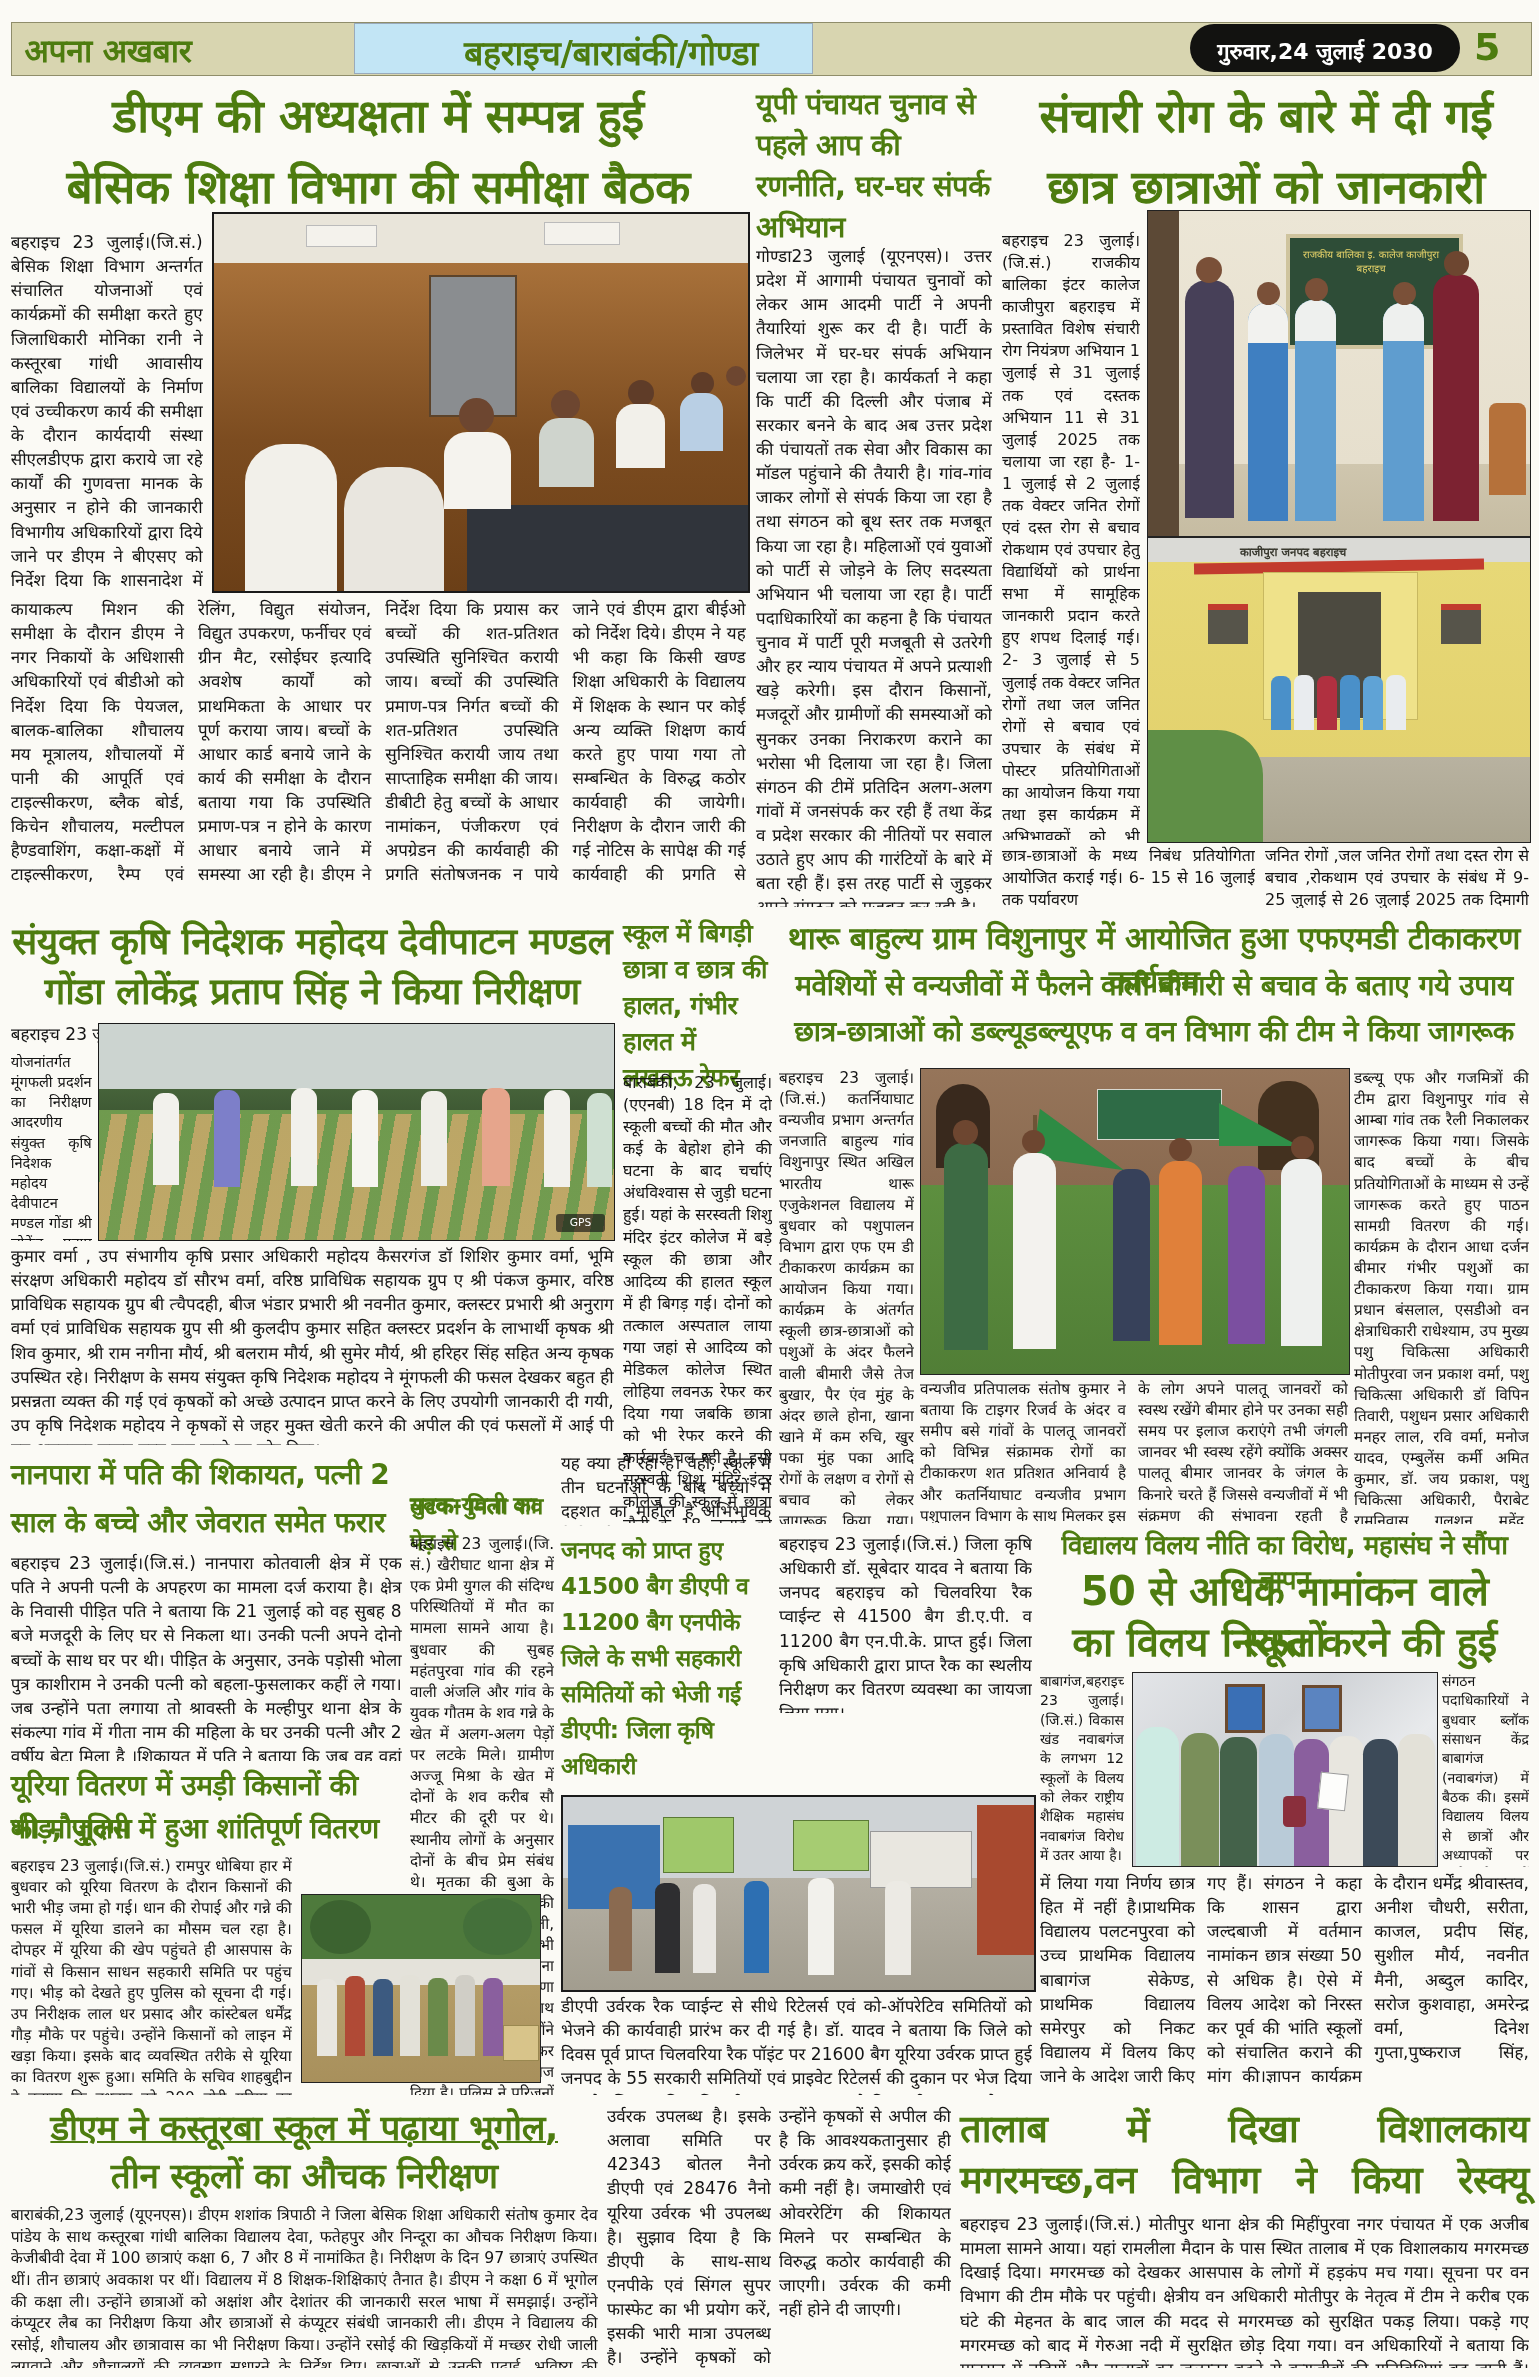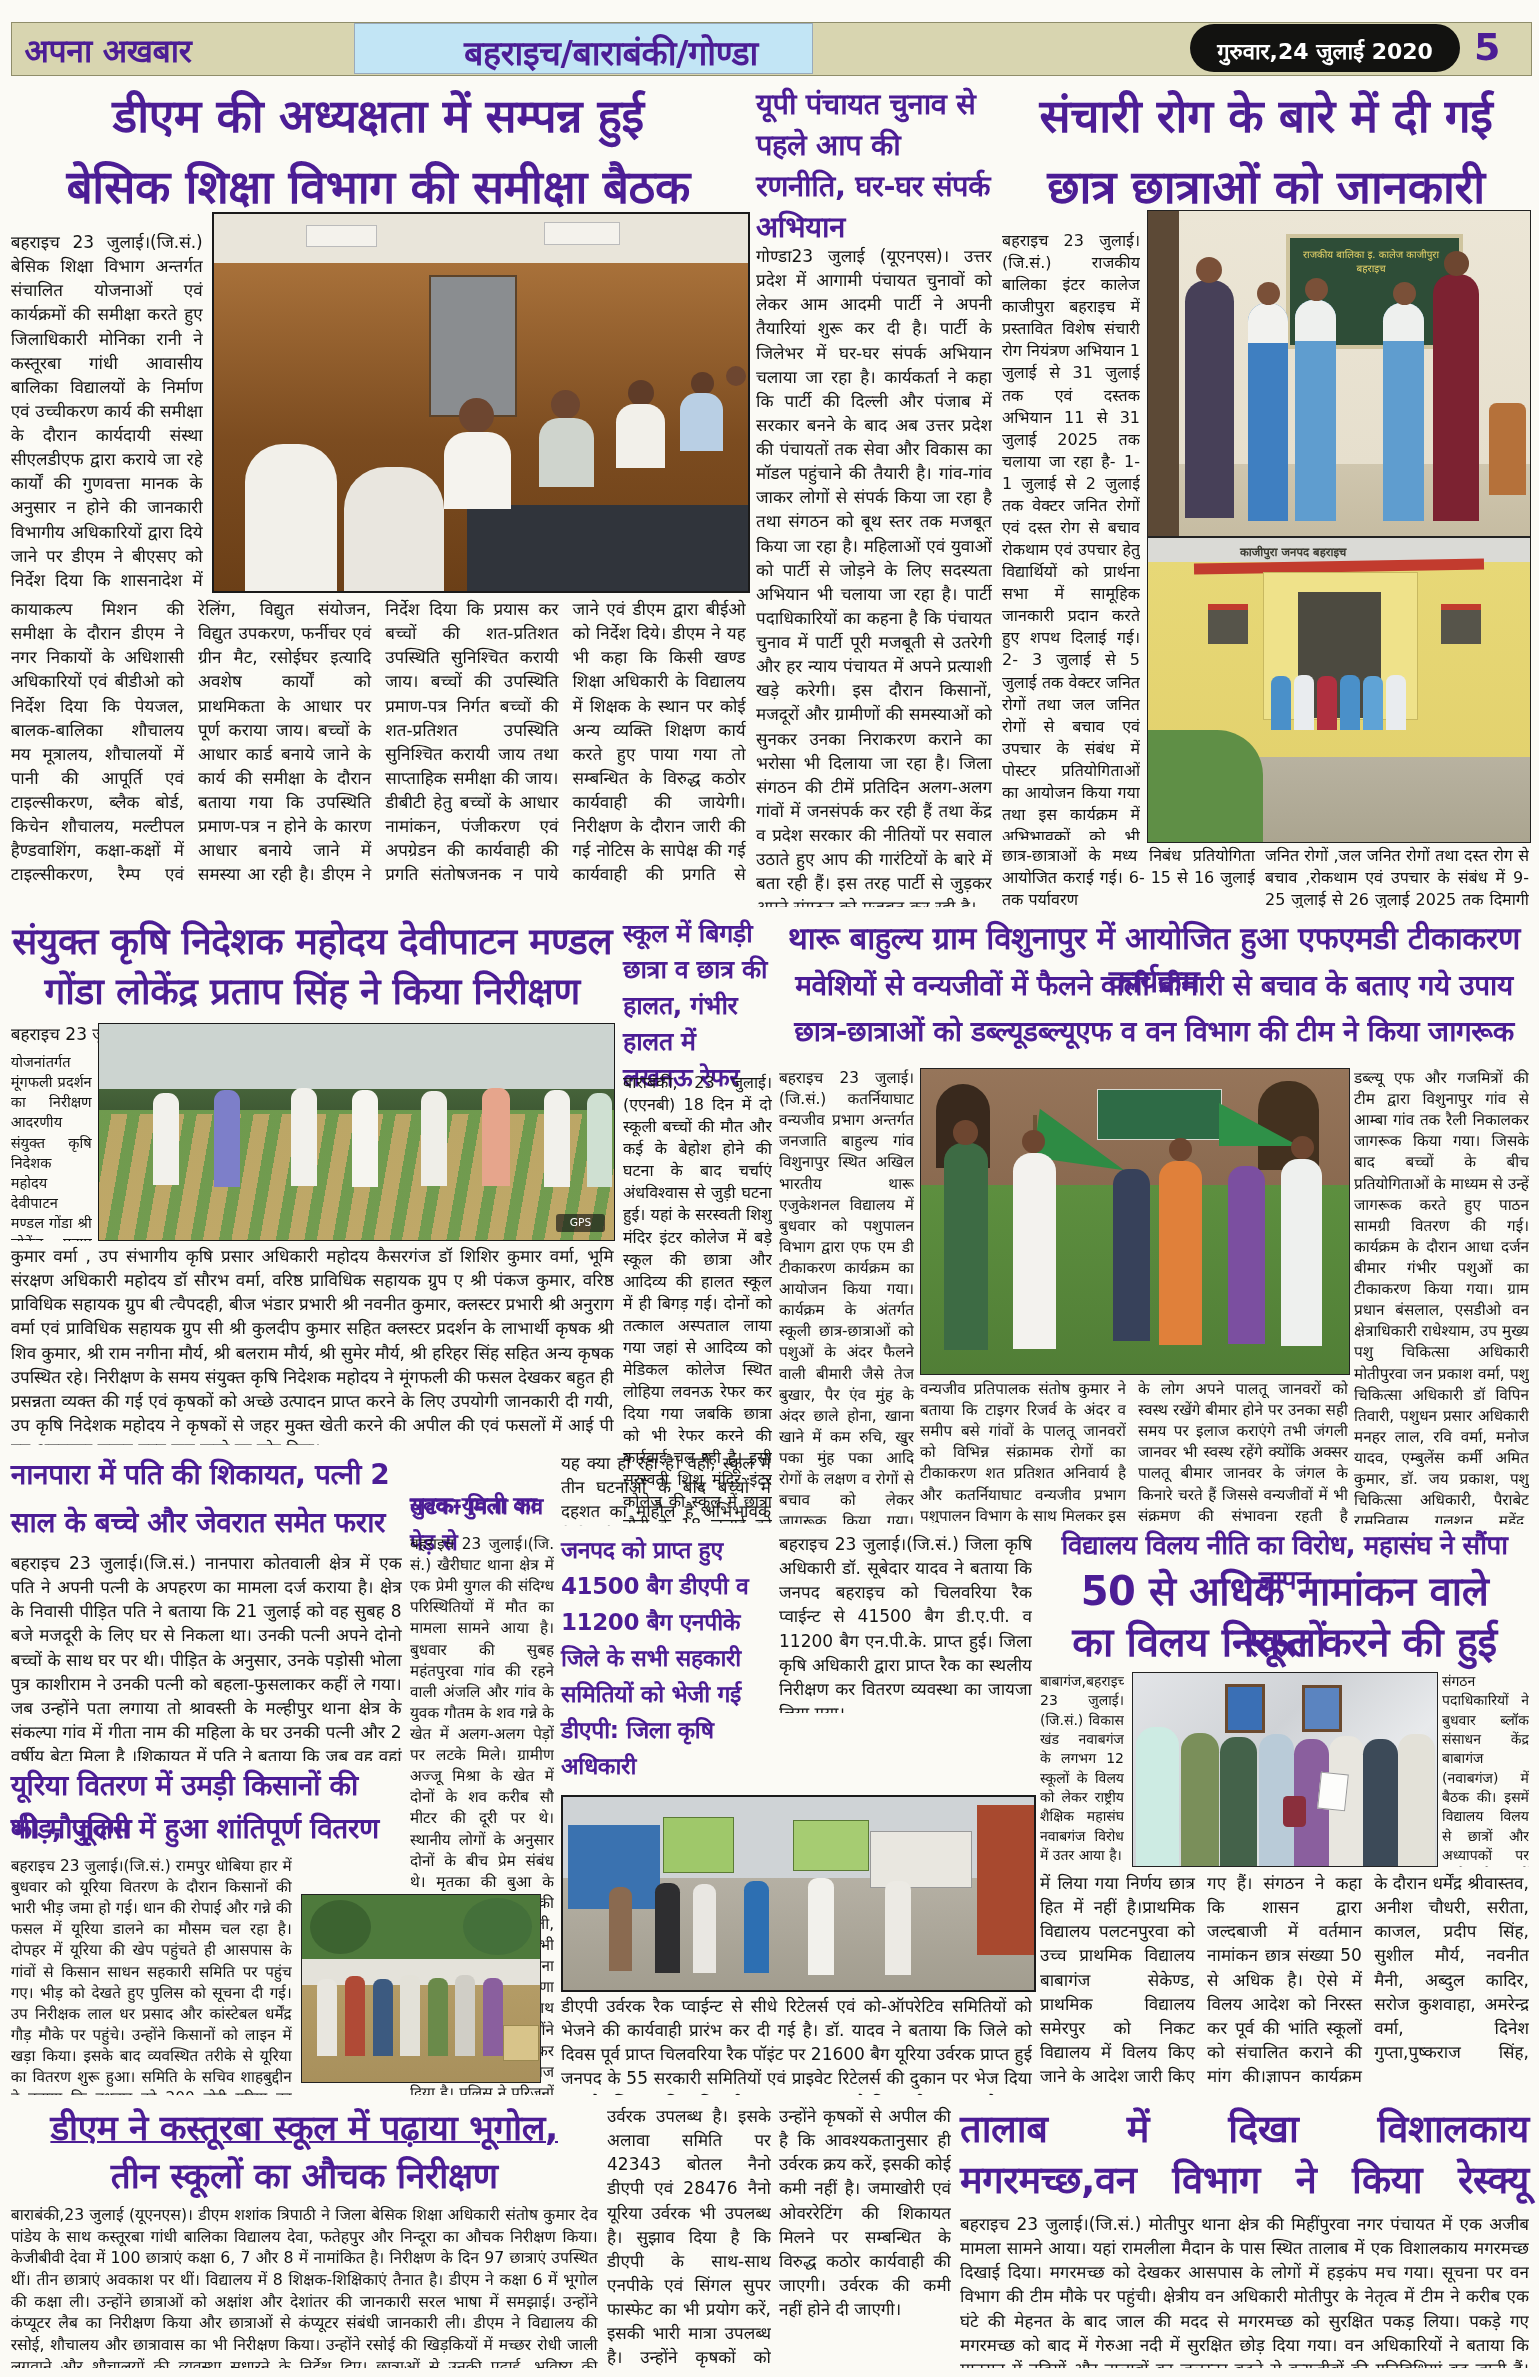--- a/index.html
+++ b/index.html
@@ -1,39 +1,39 @@
 <!DOCTYPE html>
 <html style="font-size:12.3px"><head>
 <meta charset="utf-8">
 <style>
   html,body{margin:0;padding:0;background:#e9e7de;}
   #page{position:relative;width:1540px;height:2377px;background:#fbfaf5;
         font-family:"DejaVu Sans",sans-serif;overflow:hidden;}
   .abs{position:absolute;}
-  .hl{font-weight:800;color:#4c1d95;letter-spacing:-0.4px;}
+  .hl{font-weight:800;color:#4d7c0f;letter-spacing:-0.4px;}
   .bt{font-size:17px;line-height:1.42;text-align:justify;color:#141414;overflow:hidden;}
   .sm{font-size:16px;line-height:1.38;}
   .center{text-align:center;}
   .spread{text-align:justify;text-align-last:justify;}
   .photo{position:absolute;overflow:hidden;background:#d8d4c8;}
   .p{position:absolute;}
   .cols3{column-count:3;column-gap:12.3px;}
   .cols4{column-count:4;column-gap:14px;}
 </style>
 </head>
 <body>
 
 <div id="page">
 
   <div class="abs" style="left:10.7px;top:21.5px;width:1519px;height:52px;background:#d8d5b0;border:0.8px solid #8f8d6a;"></div>
   <div class="abs hl" style="left:24.5px;top:28px;width:276px;font-size:32px;">अपना अखबार</div>
   <div class="abs" style="left:354px;top:23px;width:457px;height:49px;background:#c2e5f5;border:0.8px solid #9ab;"></div>
   <div class="abs hl center" style="left:354px;top:29px;width:514px;font-size:34px;">बहराइच/बाराबंकी/गोण्डा</div>
   <div class="abs" style="left:1190px;top:24px;width:270px;height:48px;background:#121210;border-radius:24px;"></div>
-  <div class="abs center" style="left:1199px;top:35px;width:252px;font-size:22px;font-weight:700;color:#ffffff;">गुरुवार,24 जुलाई 2020</div>
+  <div class="abs center" style="left:1199px;top:35px;width:252px;font-size:22px;font-weight:700;color:#ffffff;">गुरुवार,24 जुलाई 2030</div>
   <div class="abs hl" style="left:1474px;top:24.5px;font-size:38px;">5</div>
 
   <div class="abs hl center" style="left:10.7px;top:81px;width:735px;font-size:46px;line-height:71px;">डीएम की अध्यक्षता में सम्पन्न हुई</div>
   <div class="abs hl center" style="left:10.7px;top:152px;width:735px;font-size:46px;line-height:71px;">बेसिक शिक्षा विभाग की समीक्षा बैठक</div>
   <div class="abs bt" style="left:10.7px;top:230px;width:192px;height:360px;">बहराइच 23 जुलाई।(जि.सं.) बेसिक शिक्षा विभाग अन्तर्गत संचालित योजनाओं एवं कार्यक्रमों की समीक्षा करते हुए जिलाधिकारी मोनिका रानी ने कस्तूरबा गांधी आवासीय बालिका विद्यालयों के निर्माण एवं उच्चीकरण कार्य की समीक्षा के दौरान कार्यदायी संस्था सीएलडीएफ द्वारा कराये जा रहे कार्यों की गुणवत्ता मानक के अनुसार न होने की जानकारी विभागीय अधिकारियों द्वारा दिये जाने पर डीएम ने बीएसए को निर्देश दिया कि शासनादेश में दी गई व्यवस्था के अनुसार भुगतान में कटौती की कार्यवाही की जाय तथा यथा स्थिति से शासन को भी अवगत कराया जाय।</div>
 
   <div class="photo" style="left:212px;top:212px;width:534px;height:377px;border:2.3px solid #1a1a1a;background:linear-gradient(180deg,#e9e5da 0%,#e9e5da 13%,#a8713a 13%,#7c4c20 60%,#6b3f17 100%);">
     <div class="p" style="left:92px;top:10.7px;width:69px;height:20px;background:#f4f2ec;border:0.8px solid #bbb;"></div>
     <div class="p" style="left:330px;top:7.7px;width:74px;height:21.5px;background:#f4f2ec;border:0.8px solid #bbb;"></div>
     <div class="p" style="left:215px;top:61px;width:84px;height:138px;background:#8a8d90;border:2.3px solid #5c432a;"></div>

